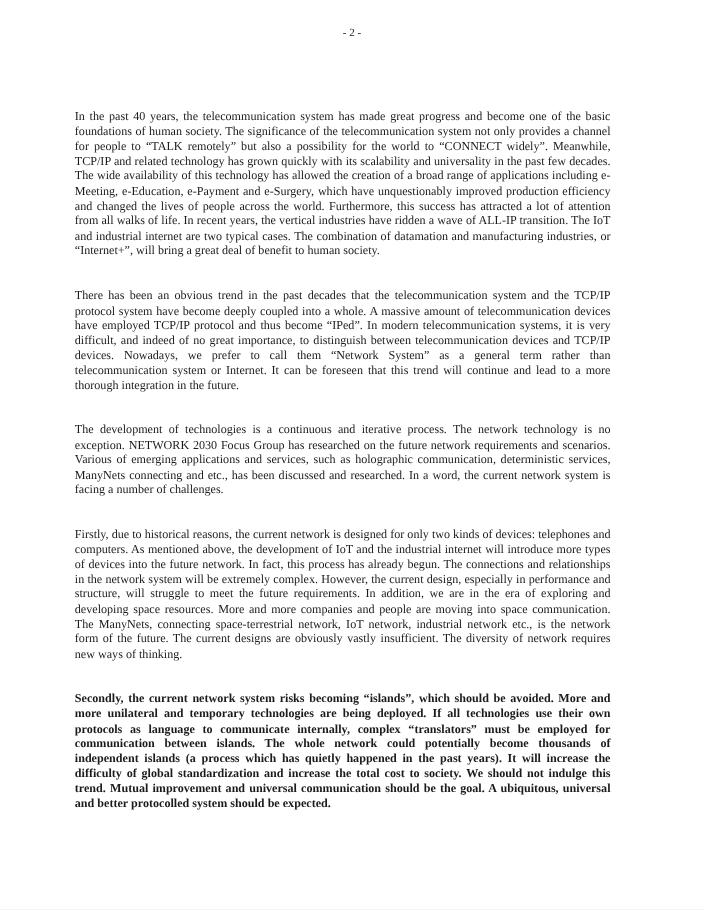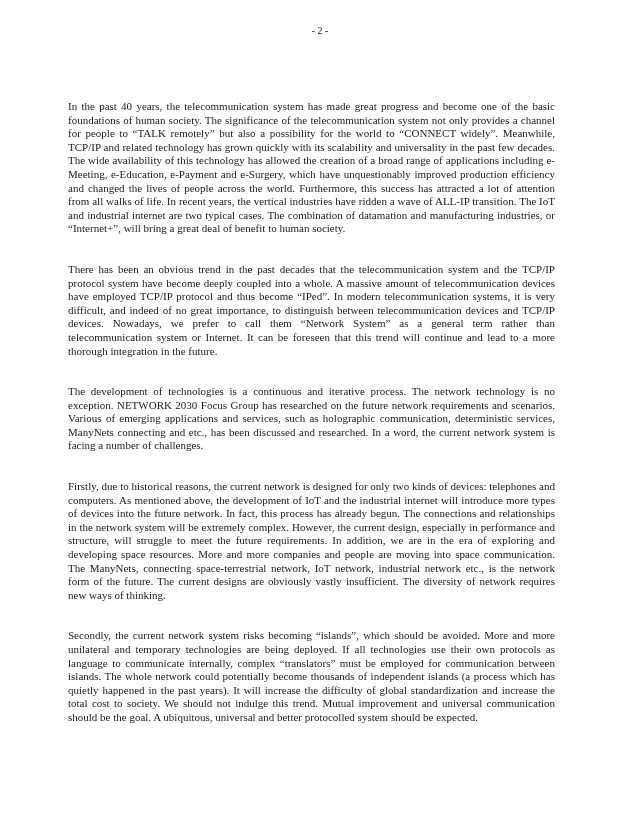--- a/index.html
+++ b/index.html
@@ -36,20 +36,21 @@
     line-height: 13.6px;
     text-align: justify;
     text-justify: inter-word;
     margin-top: 32px;
   }
   .doc-body p {
     margin: 0 0 27px 0;
   }
   .doc-body p:last-child {
     margin-bottom: 0;
+    font-weight: bold;
   }
 </style>
 </head>
 <body>
 
 <div class="page">
   <div class="page-header">
     <div>- 2 -</div>
   </div>
   <div class="doc-body">

